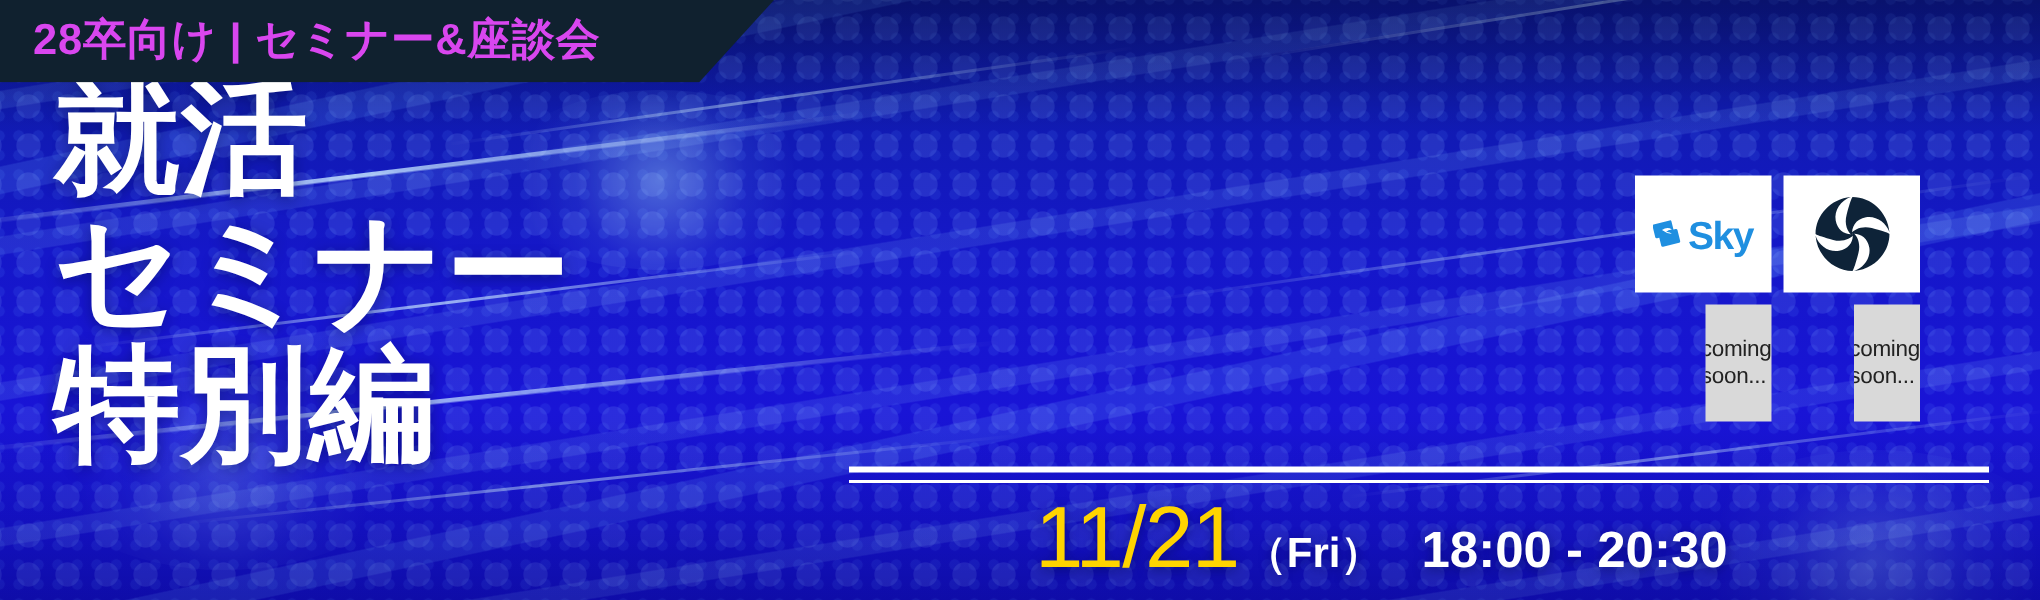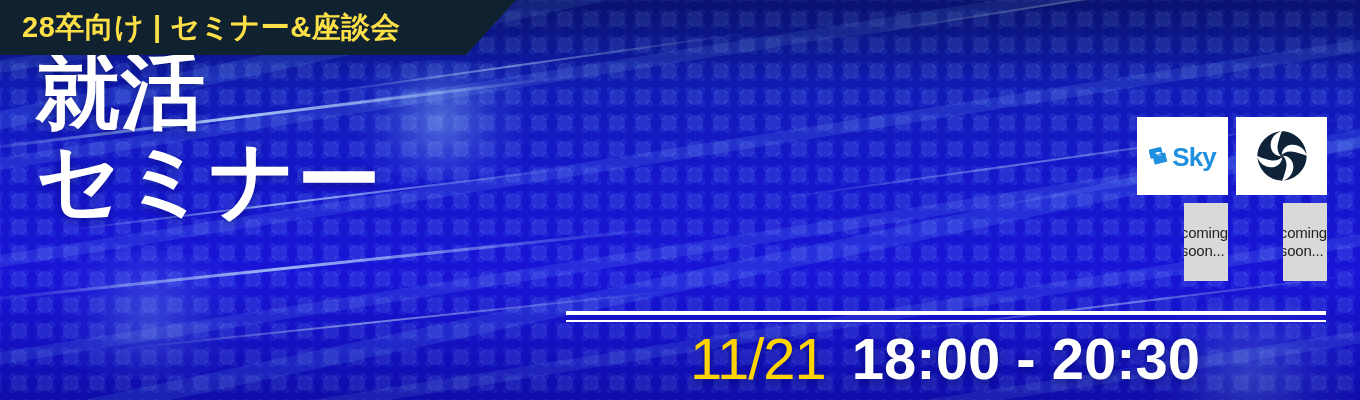--- a/index.html
+++ b/index.html
@@ -96,21 +96,21 @@
   
   .badge{
     position:absolute; left:0; top:0;
     width:516px; height:55px;
     background:#10212f;
     clip-path:polygon(0 0, 516px 0, 466px 55px, 0 55px);
     z-index:6;
     display:flex; align-items:center;
   }
   .badge-text{
-    color:#fde047;
+    color:#d946ef;
     font-size:29px;
     font-weight:bold;
     letter-spacing:.5px;
     padding-left:22px;
     white-space:nowrap;
     line-height:1;
     margin-top:-1px;
   }
 
   
@@ -172,31 +172,31 @@
   }
   .dt-day{
     color:#ffffff;
     font-size:28px;
     font-weight:bold;
     margin-left:4px;
     line-height:1;
   }
   .dt-time{
     color:#ffffff;
-    font-size:58px;
+    font-size:34px;
     font-weight:bold;
     margin-left:26px;
     letter-spacing:0px;
     line-height:1;
   }
 
   
   .logos{
     position:absolute;
-    left:1137px; top:117px;
+    left:1090px; top:117px;
     width:190px; height:168px;
     display:grid;
     grid-template-columns:91px 91px;
     grid-template-rows:78px 78px;
     gap:8px;
     z-index:6;
   }
   .logo-cell{
     background:#ffffff;
     display:flex; align-items:center; justify-content:center;
@@ -250,30 +250,32 @@
 
   <div class="vignette"></div>
 
   <div class="badge">
     <span class="badge-text">28卒向け | セミナー&amp;座談会</span>
   </div>
 
   <div class="headline">
     <span class="l1">就活</span>
     <span class="l2">セミナー</span>
+    <span class="l3">特別編</span>
   </div>
 
 
   <div class="rules">
     <div class="r1"></div>
     <div class="r2"></div>
   </div>
 
   <div class="datetime">
     <span class="dt-date">11/21</span>
+    <span class="dt-day">（Fri）</span>
     <span class="dt-time">18:00 - 20:30</span>
   </div>
 
   <div class="logos">
 
     <div class="logo-cell">
       <span class="sky-wrap">
         <svg width="20" height="22" viewBox="0 0 20 22" aria-hidden="true">
           <g transform="rotate(-14 10 11)">
             <rect x="1.5" y="1.5" width="13" height="9.5" rx="1" fill="#1f8fe0"></rect>

